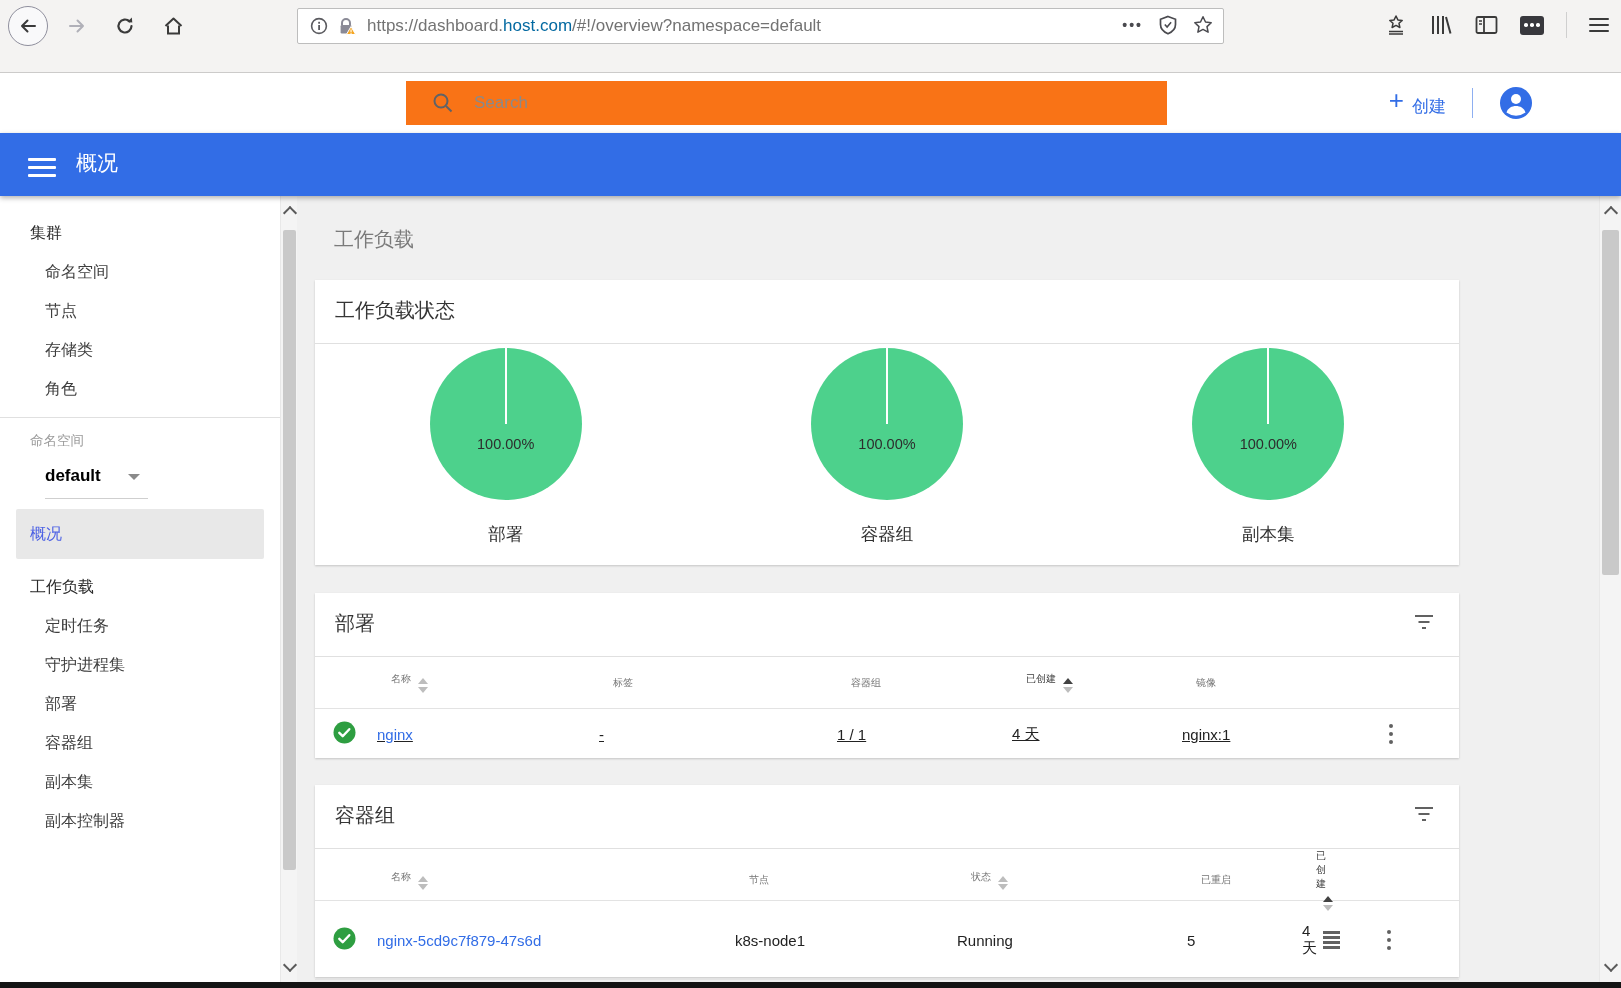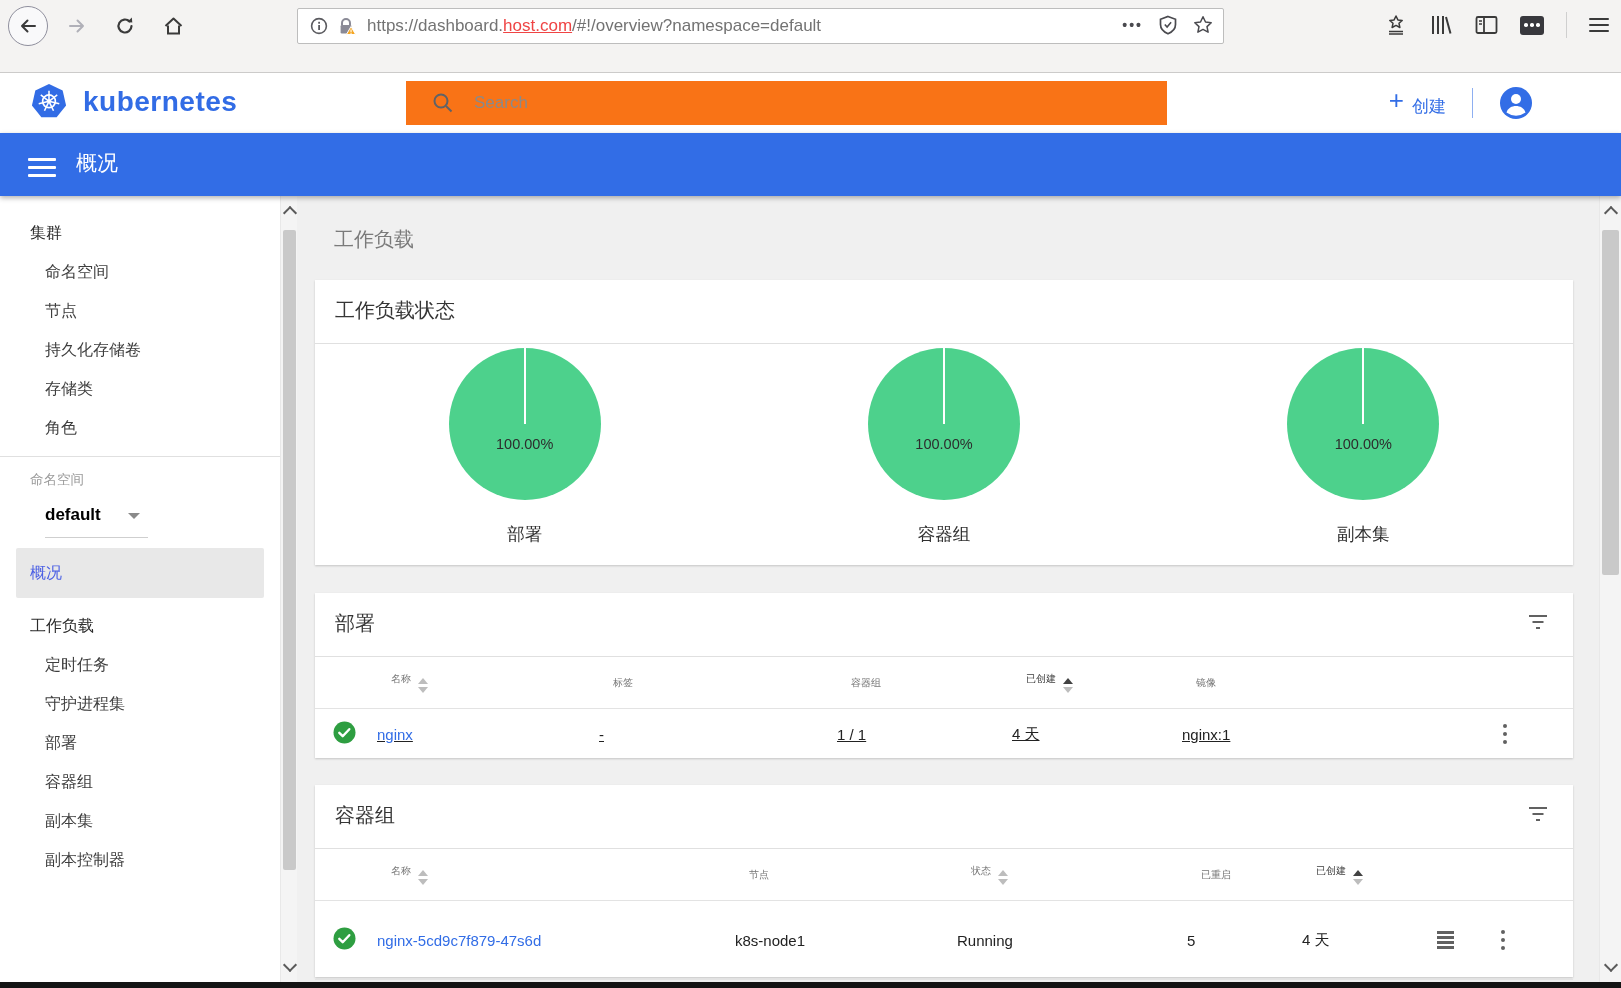--- a/index.html
+++ b/index.html
@@ -8,21 +8,21 @@
 
   
   .browser{position:absolute;top:0;left:0;right:0;height:72px;background:#f4f3f2;
            border-bottom:1px solid #cccbca;}
   .navbtns{position:absolute;left:8px;top:6px;display:flex;align-items:center;gap:10px;}
   .navbtn{width:38px;height:38px;display:flex;align-items:center;justify-content:center;}
   .navbtn.circ{border:1px solid #8f8f9d;border-radius:50%;background:#f9f9fa;}
   .urlbar{position:absolute;left:297px;top:8px;width:925px;height:34px;background:#fff;
           border:1px solid #bdbdbd;border-radius:2px;display:flex;align-items:center;font-size:17px;}
   .urltext{margin-left:10px;color:#737373;white-space:nowrap;}
-  .urltext .domain{color:#ef4444;text-decoration:underline;}
+  .urltext .domain{color:#0369a1;}
   .url-right{position:absolute;right:10px;top:0;height:32px;display:flex;align-items:center;gap:16px;}
   .dots3{color:#4a4a4f;font-size:14px;letter-spacing:2px;font-weight:bold;}
   .tb-right{position:absolute;right:12px;top:6px;height:38px;display:flex;align-items:center;gap:22px;}
   .vsep{width:1px;height:26px;background:#cfcfcf;}
   .hamb-dark span{display:block;width:20px;height:2.4px;background:#3a3a3a;margin:3.6px 0;border-radius:1px;}
   .ext-dark{width:24px;height:19px;border-radius:3px;background:#38383d;display:flex;align-items:center;justify-content:center;gap:2.5px;}
   .ext-dark i{width:3.5px;height:3.5px;border-radius:50%;background:#fff;}
 
   
   .kheader{position:absolute;top:73px;left:0;right:0;height:60px;background:#fff;}
@@ -68,21 +68,21 @@
   .chev{width:8px;height:8px;border-left:2.4px solid #5a5a5a;border-top:2.4px solid #5a5a5a;margin:0 auto;}
   .chev.up{transform:rotate(45deg);margin-top:12px;}
   .chev.down{transform:rotate(225deg);position:absolute;bottom:12px;left:0;right:0;}
   .thumb{position:absolute;left:2px;right:2px;background:#c9c9c9;border-radius:2px;}
   .sb-side .thumb{top:34px;height:640px;}
   .sb-main .thumb{top:34px;height:345px;}
 
   
   .main{position:absolute;top:196px;left:297px;width:1303px;bottom:6px;background:#f0f0f0;overflow:hidden;}
   .page-title{position:absolute;left:37px;top:30px;font-size:20px;color:#7a7a7a;}
-  .card{position:absolute;left:18px;width:1258px;background:#fff;box-shadow:0 1px 2px rgba(0,0,0,.18);}
+  .card{position:absolute;left:18px;width:1144px;background:#fff;box-shadow:0 1px 2px rgba(0,0,0,.18);}
   .card-head{position:relative;height:63px;border-bottom:1px solid #e0e0e0;}
   .card-head .ttl{position:absolute;left:20px;top:17px;font-size:20px;color:#363636;}
   .filter-ic{position:absolute;right:24px;top:20px;cursor:pointer;}
 
   
   .card.status{top:84px;height:285px;}
   .charts{display:flex;justify-content:space-around;padding-top:4px;}
   .chartbox{width:33%;display:flex;flex-direction:column;align-items:center;}
   .pie{position:relative;width:152px;height:152px;border-radius:50%;background:#4dd18c;}
   .pie .needle{position:absolute;left:50%;top:0;width:2px;height:50%;background:#fff;transform:translateX(-50%);}
@@ -193,37 +193,20 @@
       <div class="vsep"></div>
       <div class="hamb-dark">
           <span></span>
           <span></span>
           <span></span>
         </div>
     </div>
   </div>
 
   <div class="kheader">
-    <div class="brand">
-      <svg width="38" height="37" viewBox="0 0 36 36">
-        <polygon points="18,1 31.3,7.4 34.6,21.8 25.4,33.3 10.6,33.3 1.4,21.8 4.7,7.4" fill="#326ce5"></polygon>
-        <circle cx="18" cy="17.8" r="6.2" stroke="#fff" stroke-width="1.6" fill="none"></circle>
-        <circle cx="18" cy="17.8" r="1.9" fill="#fff"></circle>
-        <g stroke="#fff" stroke-width="1.5">
-          <line x1="18" y1="17.8" x2="18" y2="7.6"></line>
-            <line x1="18" y1="17.8" x2="26" y2="11.6"></line>
-          <line x1="18" y1="17.8" x2="28" y2="20.1"></line>
-            <line x1="18" y1="17.8" x2="22.4" y2="27"></line>
-          <line x1="18" y1="17.8" x2="13.6" y2="27"></line>
-            <line x1="18" y1="17.8" x2="8" y2="20.1"></line>
-          <line x1="18" y1="17.8" x2="10" y2="11.6"></line>
-        </g>
-      </svg>
-      <span class="brand-name">kubernetes</span>
-    </div>
     <div class="searchbox">
       <svg class="search-ic" width="22" height="22" viewBox="0 0 22 22">
           <circle cx="9" cy="9" r="6.5" stroke="#5f6368" stroke-width="2" fill="none"></circle>
           <line x1="14" y1="14" x2="19.5" y2="19.5" stroke="#5f6368" stroke-width="2"></line>
         </svg>
       <input value="" placeholder="Search" style="">
     </div>
     <div class="hd-right">
       <div class="create-btn">
         <span class="create-plus">+</span>
@@ -245,21 +228,20 @@
         <span></span>
       </div>
     <div class="appbar-title">概况</div>
   </div>
 
   <div class="sidebar">
     <div class="snav">
       <div class="s-section">集群</div>
       <div class="s-item">命名空间</div>
       <div class="s-item">节点</div>
-      <div class="s-item">持久化存储卷</div>
       <div class="s-item">存储类</div>
       <div class="s-item">角色</div>
       <div class="s-div"></div>
       <div class="ns-label">命名空间</div>
       <div class="ns-select">
         <span>default</span>
         <span class="ns-caret"></span>
       </div>
       <div class="ns-underline"></div>
       <div class="s-selected">概况</div>

